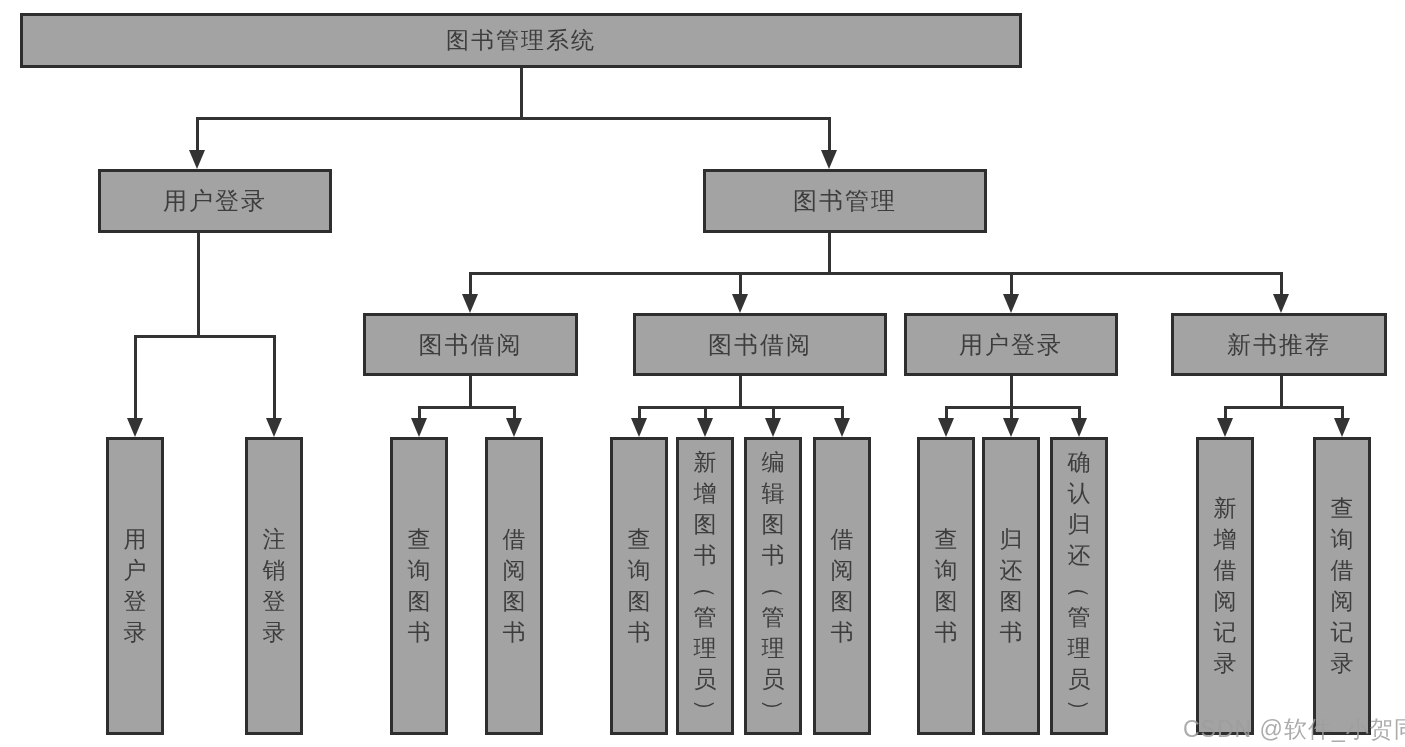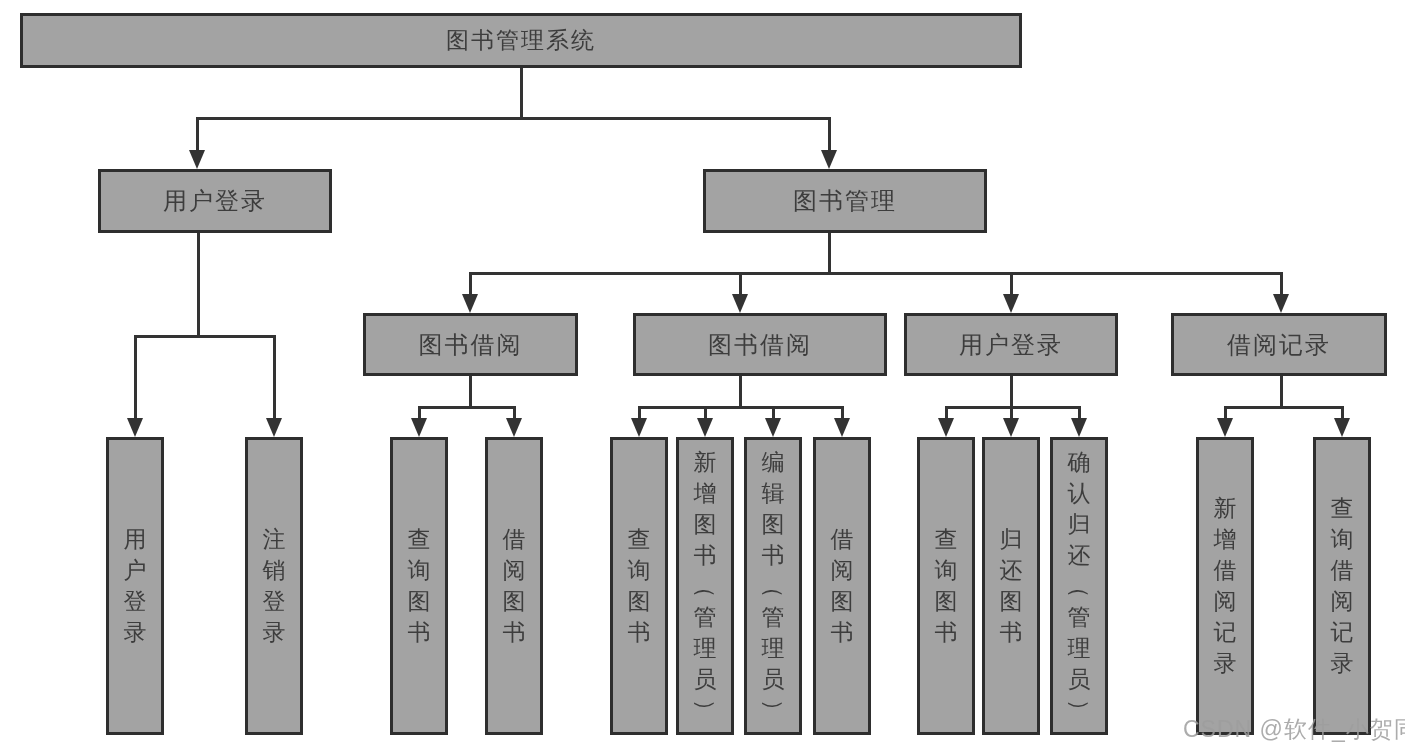--- a/index.html
+++ b/index.html
@@ -57,21 +57,21 @@
   <div class="node h-node" style="left:363px;top:313px;width:215px;height:63px;">
     <span>图书借阅</span>
   </div>
   <div class="node h-node" style="left:633px;top:313px;width:254px;height:63px;">
     <span>图书借阅</span>
   </div>
   <div class="node h-node" style="left:904px;top:313px;width:214px;height:63px;">
     <span>用户登录</span>
   </div>
   <div class="node h-node" style="left:1171px;top:313px;width:216px;height:63px;">
-    <span>借阅记录</span>
+    <span>新书推荐</span>
   </div>
 
   <div class="node leaf-node" style="left:106px;top:437px;width:58px;height:298px;">
     <span class="v-label">
         <span class="ch">用</span>
         <span class="ch">户</span>
         <span class="ch">登</span>
         <span class="ch">录</span>
       </span>
   </div>

